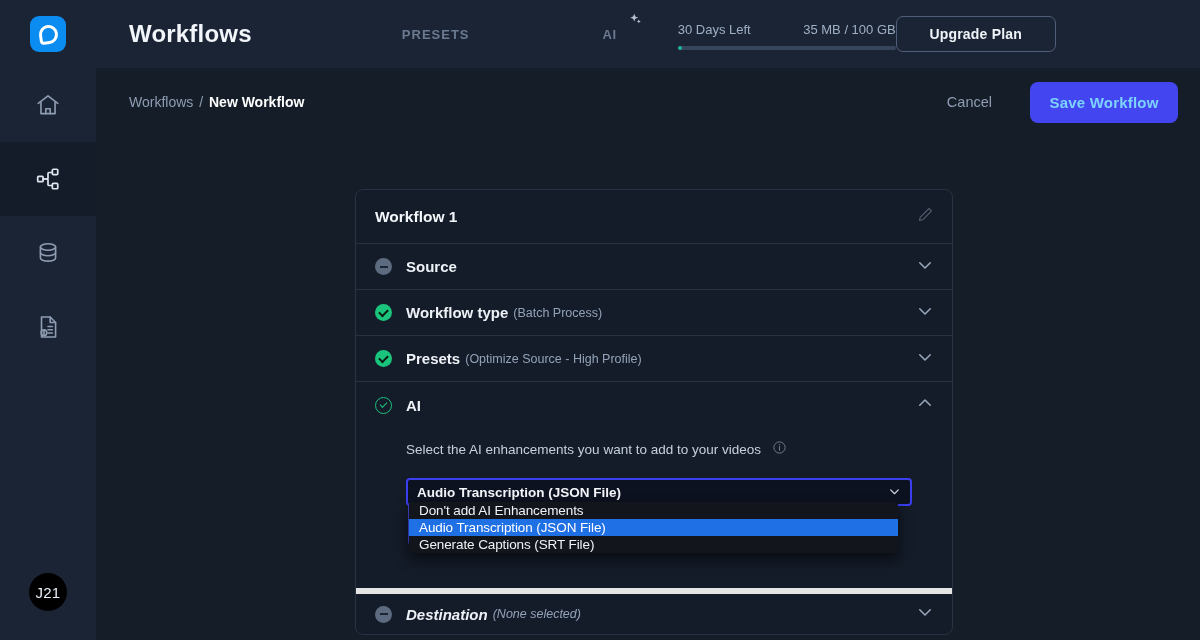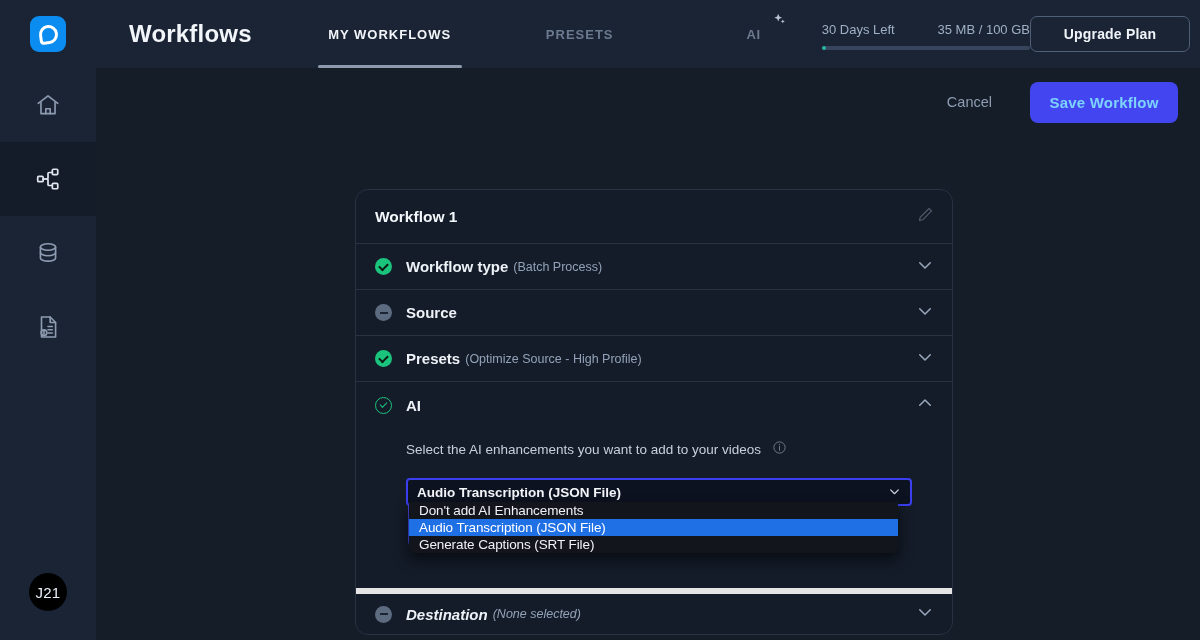--- a/index.html
+++ b/index.html
@@ -96,21 +96,21 @@
   }
   .save-btn {
     width: 148px; height: 41px; border-radius: 8px; border: none;
     background: #4346f0; color: #7dd3fc; font-size: 15px; font-weight: 700;
     font-family: "Liberation Sans", sans-serif; cursor: pointer; letter-spacing: .2px;
   }
 
   
   .card {
     position: absolute; left: 355px; top: 189px; width: 598px;
-    background: #141c29; border: 1px solid #273242; border-radius: 13px;
+    background: #141c29; border: 1px solid #273242; border-radius: 8px;
   }
   .card-head {
     height: 54px; display: flex; align-items: center; padding: 0 18px 0 19px;
     border-bottom: 1px solid #273242;
   }
   .card-title { color: #f3f6fa; font-size: 15.5px; font-weight: 700; }
   .pencil { margin-left: auto; opacity: .45; cursor: pointer; }
 
   .row {
     height: 46px; display: flex; align-items: center; padding: 0 18px 0 19px;
@@ -227,23 +227,20 @@
 
     <div class="nav-spacer"></div>
 
     <div class="avatar">J21</div>
   </div>
 
   <div class="topbar">
     <div class="app-title">Workflows</div>
 
     <div class="tabs">
-      <div class="tab active tab-my">
-        <span>MY WORKFLOWS</span>
-      </div>
       <div class="tab tab-presets">
         <span>PRESETS</span>
       </div>
       <div class="tab tab-ai">
         <span>AI</span>
         <span class="sparkle">
           <svg width="17" height="17" viewBox="0 0 24 24" fill="#b9c4d4">
             <path d="M13 2.5l1.5 4 4 1.5-4 1.5-1.5 4-1.5-4-4-1.5 4-1.5z"></path>
             <path d="M19.5 10.5l.8 2 2 .8-2 .8-.8 2-.8-2-2-.8 2-.8z"></path>
           </svg>
@@ -260,52 +257,57 @@
         <div class="meter-fill" id="meter-fill" style="width: 2%; background: rgb(36, 179, 160);"></div>
       </div>
     </div>
 
     <div class="upgrade-wrap">
       <button class="upgrade-btn">Upgrade Plan</button>
     </div>
   </div>
 
   <div class="subheader">
+    <div class="crumbs">
+      <span class="crumb-root">Workflows</span>
+      <span class="crumb-sep">/</span>
+      <span class="crumb-current">New Workflow</span>
+    </div>
     <div class="actions">
       <button class="cancel-btn">Cancel</button>
       <button class="save-btn" style="background: rgb(67, 70, 240);">Save Workflow</button>
     </div>
   </div>
 
   <div class="card">
 
     <div class="card-head">
       <span class="card-title">Workflow 1</span>
       <span class="pencil">
         <svg width="17" height="17" viewBox="0 0 24 24" fill="none" stroke="#9aa9be" stroke-width="1.6" stroke-linecap="round" stroke-linejoin="round">
           <path d="M17 3.5l3.5 3.5L8 19.5l-4.5 1 1-4.5z"></path>
         </svg>
       </span>
     </div>
 
     <div class="row">
+      <span class="status todo"></span>
+      <span class="row-label">Source</span>
+      <span class="row-sub"></span>
+      <span class="chev">
+        <svg width="18" height="18" viewBox="0 0 24 24" fill="none" stroke="#9aa9be" stroke-width="2" stroke-linecap="round" stroke-linejoin="round">
+            <path d="M5 9l7 7 7-7"></path>
+          </svg>
+      </span>
+    </div>
+
+    <div class="row">
       <span class="status done"></span>
       <span class="row-label">Workflow type</span>
       <span class="row-sub">(Batch Process)</span>
-      <span class="chev">
-        <svg width="18" height="18" viewBox="0 0 24 24" fill="none" stroke="#9aa9be" stroke-width="2" stroke-linecap="round" stroke-linejoin="round">
-            <path d="M5 9l7 7 7-7"></path>
-          </svg>
-      </span>
-    </div>
-
-    <div class="row">
-      <span class="status todo"></span>
-      <span class="row-label">Source</span>
-      <span class="row-sub"></span>
       <span class="chev">
         <svg width="18" height="18" viewBox="0 0 24 24" fill="none" stroke="#9aa9be" stroke-width="2" stroke-linecap="round" stroke-linejoin="round">
             <path d="M5 9l7 7 7-7"></path>
           </svg>
       </span>
     </div>
 
     <div class="row">
       <span class="status done"></span>
       <span class="row-label">Presets</span>

